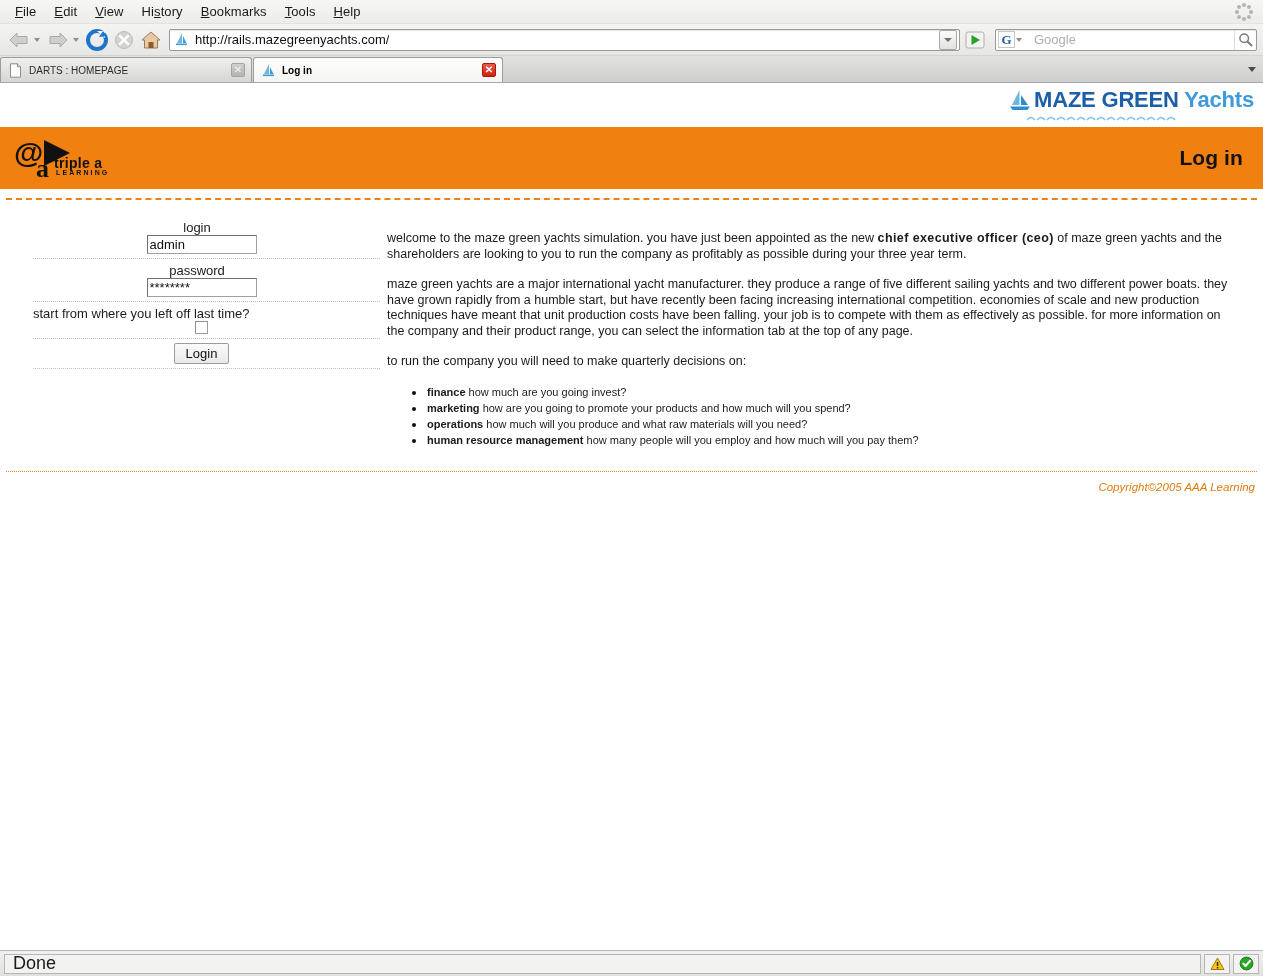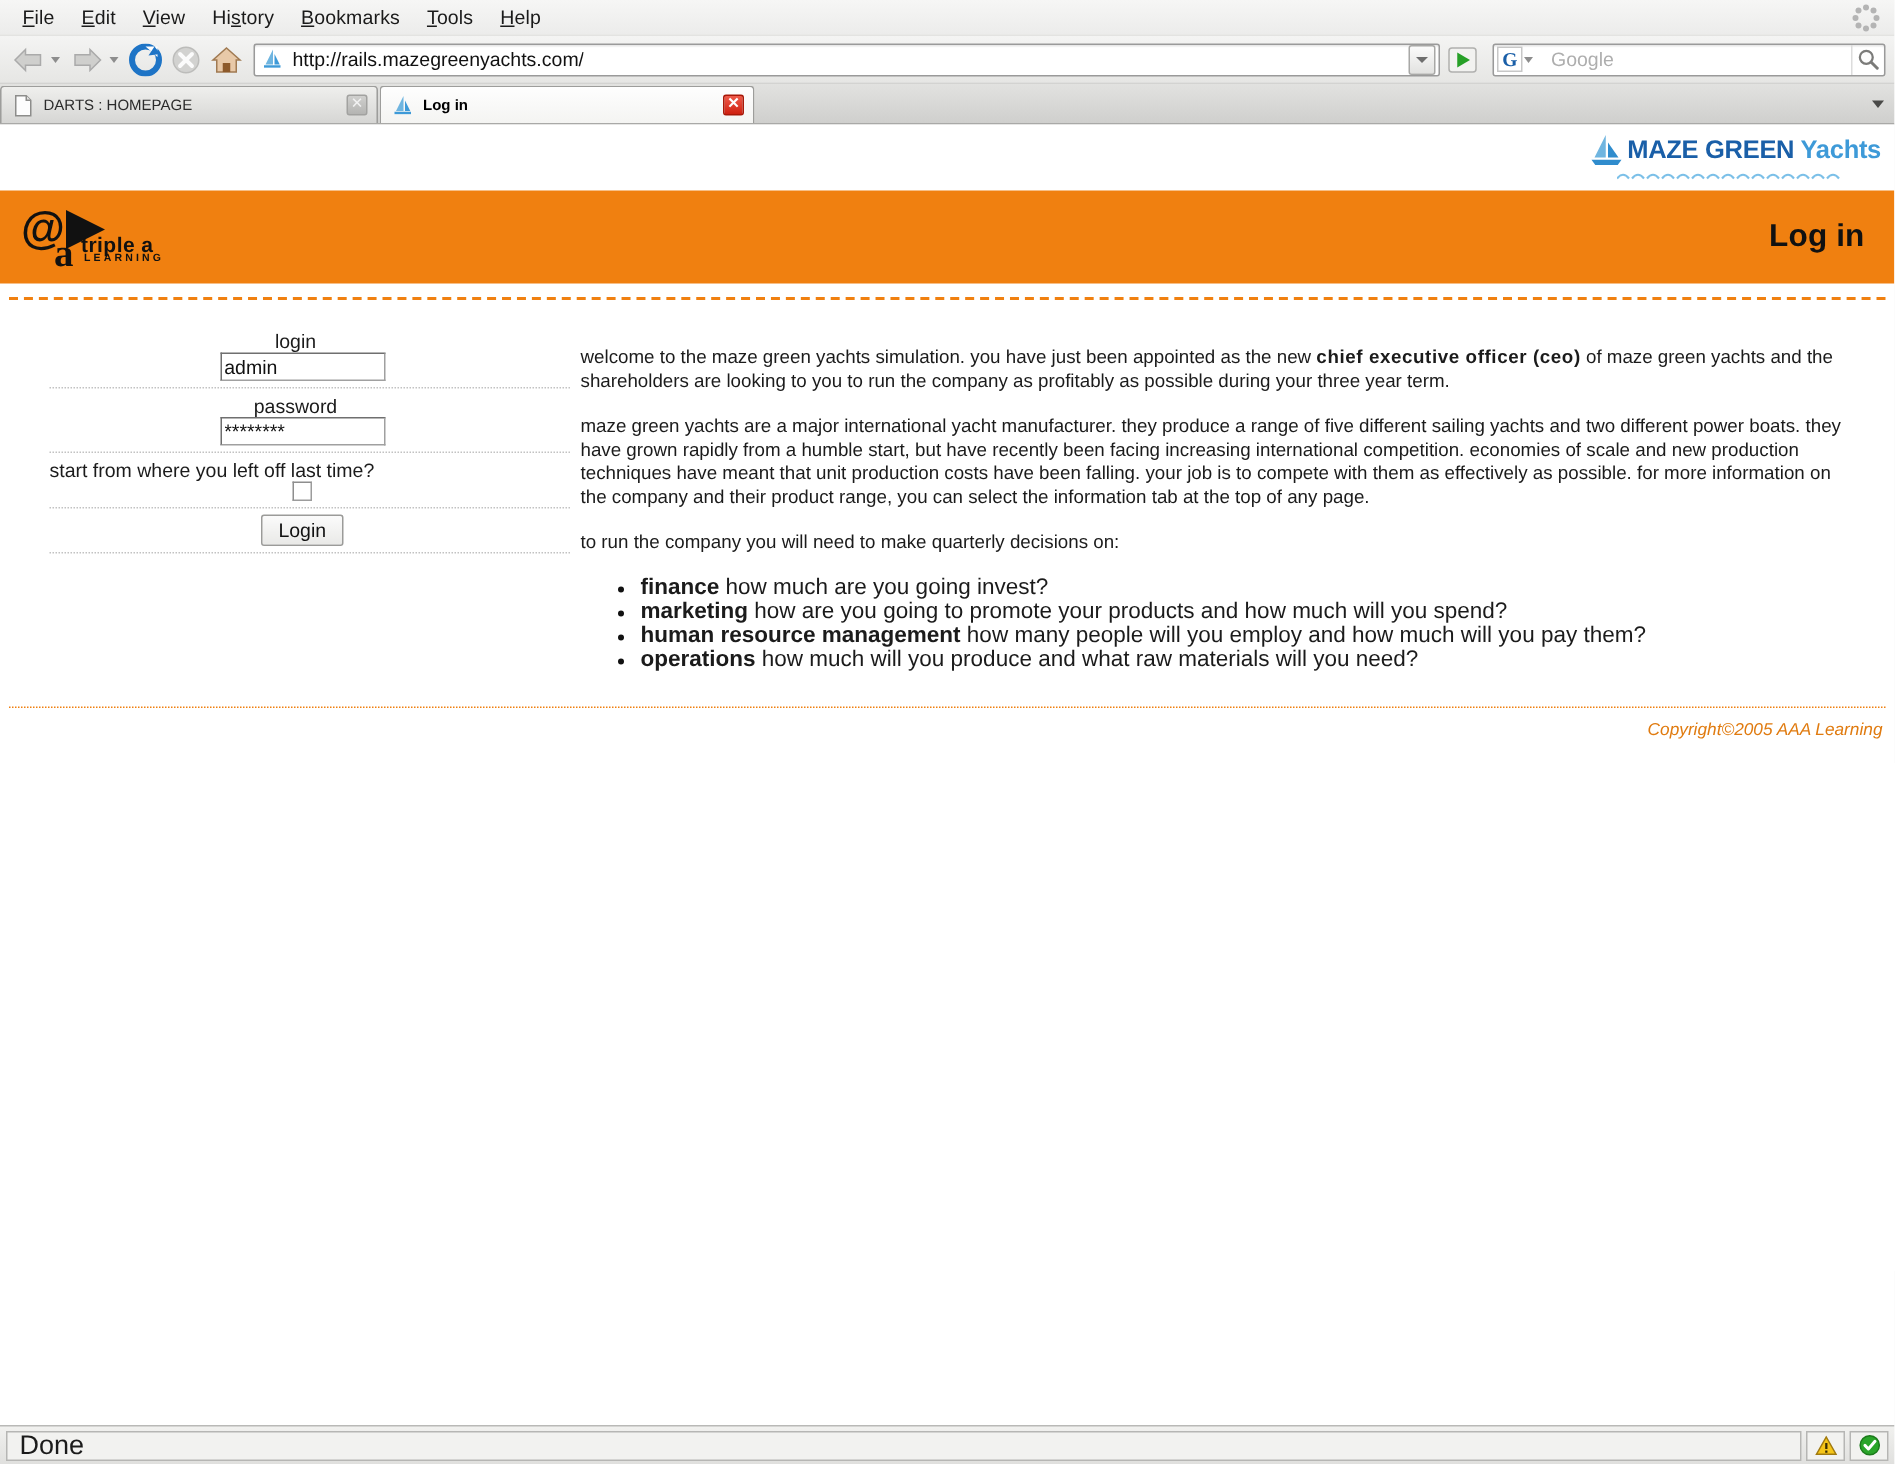--- a/index.html
+++ b/index.html
@@ -184,21 +184,21 @@
 
   
   .site-head {
     height: 44px;
     display: flex; align-items: center; justify-content: flex-end;
     padding-right: 9px;
   }
   .yacht-logo { display: flex; flex-direction: column; align-items: flex-start; }
   .yacht-logo-row { display: flex; align-items: center; }
   .yacht-name {
-    font-size: 17px; font-weight: bold; letter-spacing: -0.2px;
+    font-size: 22px; font-weight: bold; letter-spacing: -0.2px;
     margin-left: 3px; font-family: "Liberation Sans", sans-serif;
   }
   .yacht-name .dark { color: #1a5fa8; }
   .yacht-name .light { color: #3e9ad8; }
   .wave-row { height: 9px; width: 156px; margin-left: 18px; margin-top: 1px; }
 
   .banner {
     height: 62px;
     background: #f08010;
     display: flex; align-items: center; justify-content: space-between;
@@ -294,21 +294,21 @@
   .para {
     font-size: 12.5px; color: #1b1b1b;
     line-height: 15.5px;
     margin: 15px 0 14px 0;
     text-align: left;
   }
   .para b { font-weight: bold; }
   .para b.ceo { letter-spacing: 0.4px; }
   .bullets { margin: 0; padding: 0; list-style: none; }
   .bullets li {
-    font-size: 15px; color: #1b1b1b;
+    font-size: 11px; color: #1b1b1b;
     line-height: 16.3px;
     padding-left: 40px;
     position: relative;
   }
   .bullets li::before {
     content: "";
     position: absolute; left: 25px; top: 7px;
     width: 4px; height: 4px; border-radius: 50%;
     background: #111;
   }
@@ -519,22 +519,22 @@
       <div class="text-col">
         <p class="para"><span>welcome to the maze green yachts simulation. you have just been appointed as the new </span><b class="ceo">chief executive officer (ceo)</b><span> of maze green yachts and the shareholders are looking to you to run the company as profitably as possible during your three year term.</span></p>
 
         <p class="para">maze green yachts are a major international yacht manufacturer. they produce a range of five different sailing yachts and two different power boats. they have grown rapidly from a humble start, but have recently been facing increasing international competition. economies of scale and new production techniques have meant that unit production costs have been falling. your job is to compete with them as effectively as possible. for more information on the company and their product range, you can select the information tab at the top of any page.</p>
 
         <p class="para">to run the company you will need to make quarterly decisions on:</p>
 
         <ul class="bullets">
           <li><b>finance</b><span> how much are you going invest?</span></li>
           <li><b>marketing</b><span> how are you going to promote your products and how much will you spend?</span></li>
+          <li><b>operations</b><span> how much will you produce and what raw materials will you need?</span></li>
           <li><b>human resource management</b><span> how many people will you employ and how much will you pay them?</span></li>
-          <li><b>operations</b><span> how much will you produce and what raw materials will you need?</span></li>
         </ul>
       </div>
     </div>
 
     <div class="footer-wrap">
       <div class="dot-rule-orange"></div>
       <div class="copyright">Copyright©2005 AAA Learning</div>
     </div>
   </div>
 

